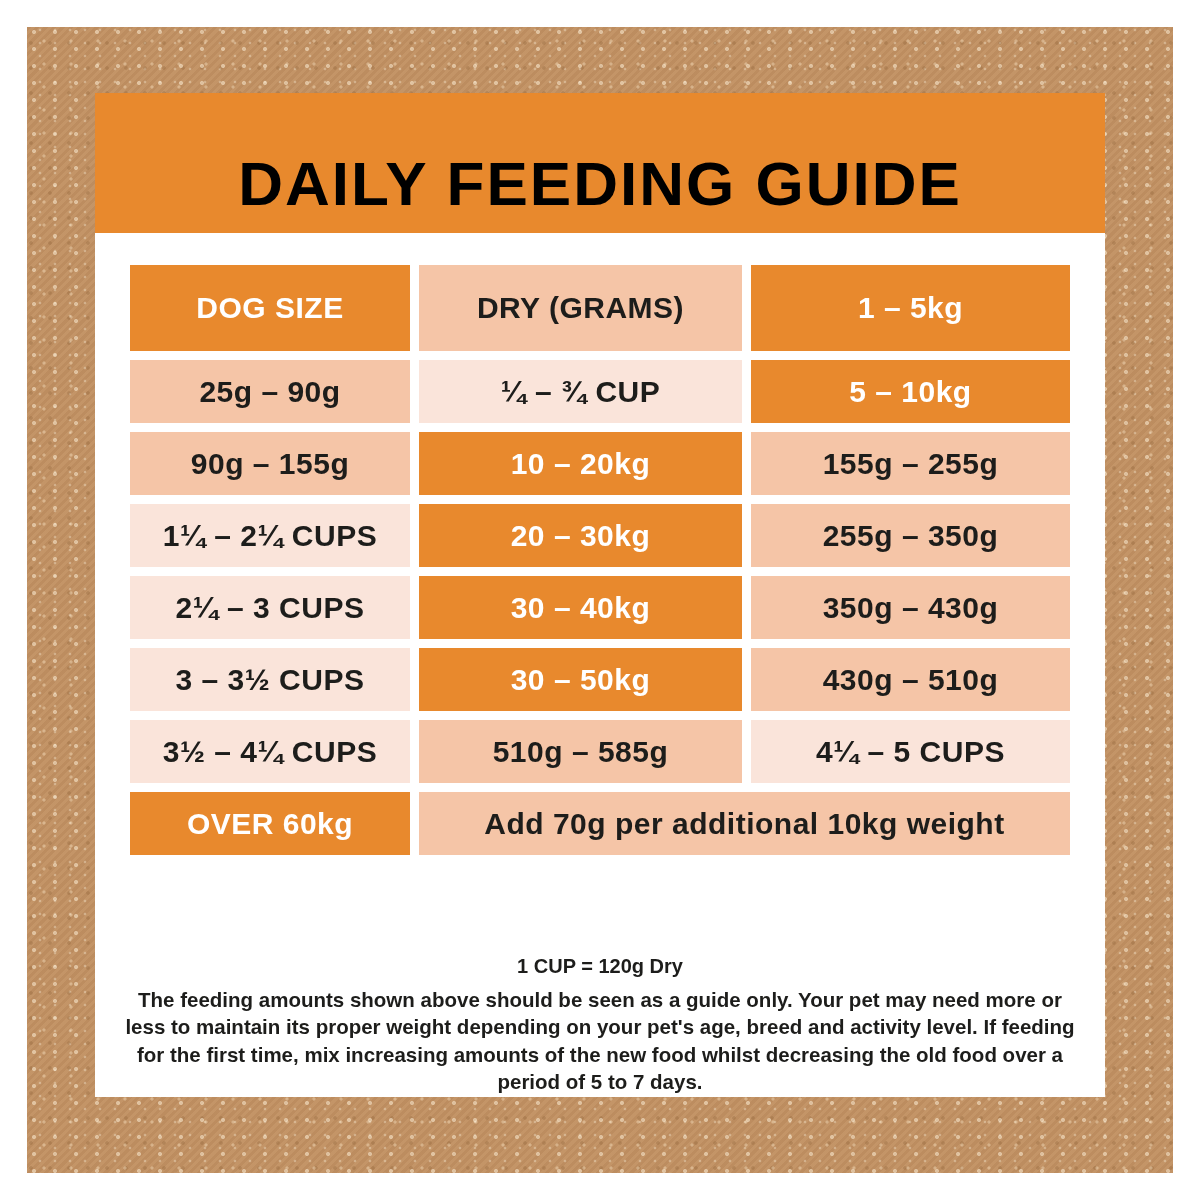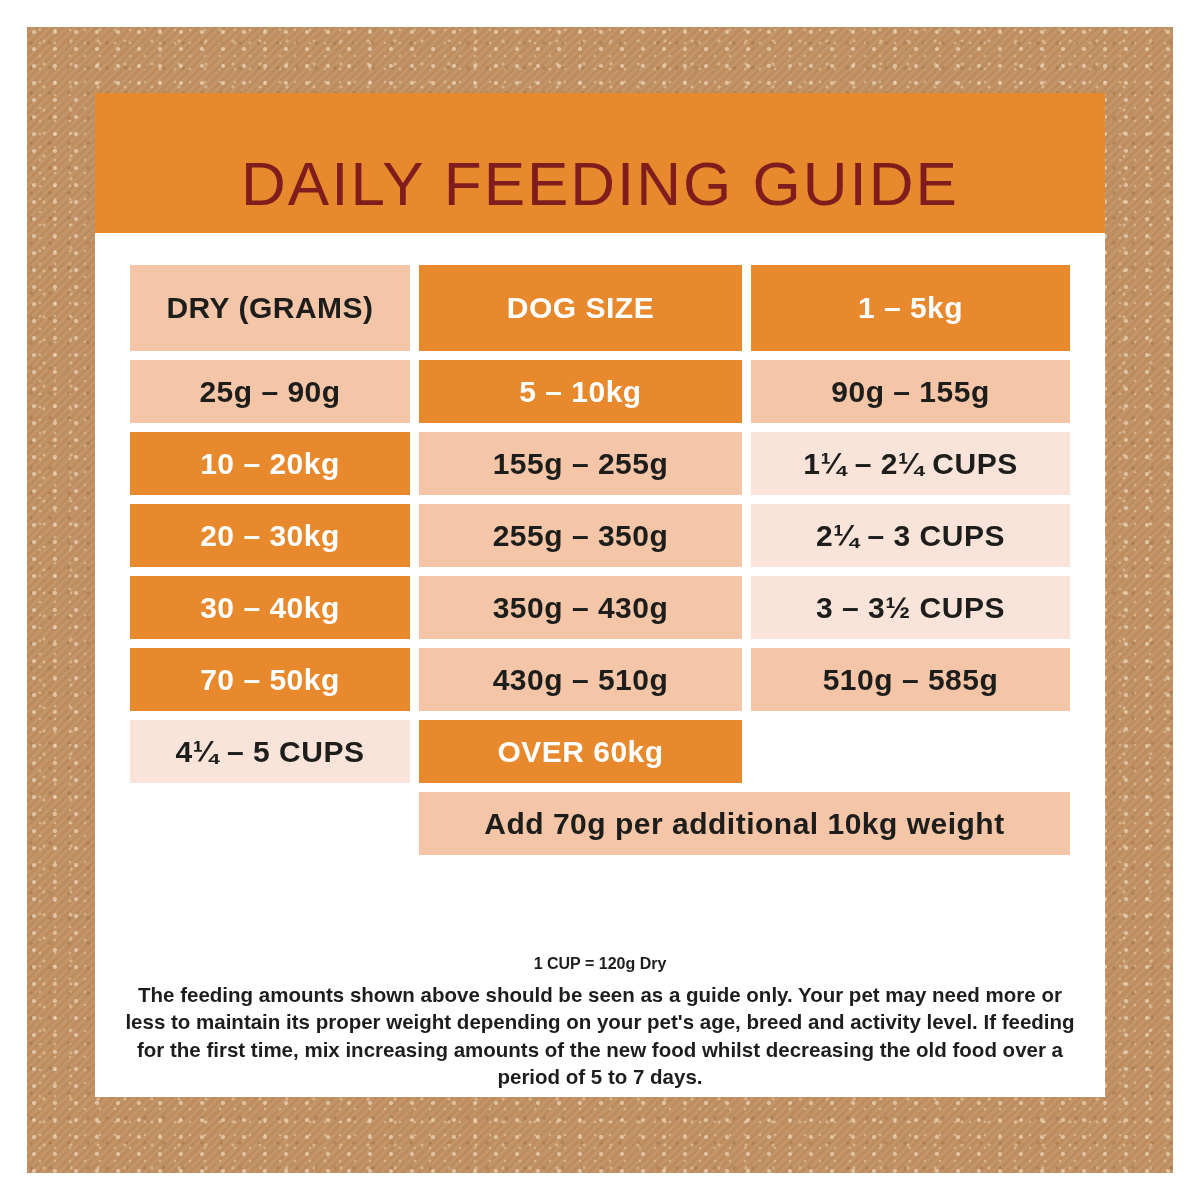--- a/index.html
+++ b/index.html
@@ -24,21 +24,21 @@
   .panel {
     position:absolute; left:95px; top:93px; width:1010px; height:1004px;
     background:#ffffff;
   }
 
   .header-bar {
     height:140px; background:var(--accent-orange, #e8892d);
     display:flex; align-items:center; justify-content:center;
   }
   .header-bar h1 {
-    color:#7f1d1d; font-size:62px; font-weight:normal; letter-spacing:2px;
+    color:#000000; font-size:62px; font-weight:bold; letter-spacing:2px;
     white-space:nowrap;
     margin-top:40px;
   }
 
   .table {
     width:940px; margin:32px auto 0 auto;
     display:grid;
     grid-template-columns:280px 323px 319px;
     grid-template-rows:86px repeat(8, 63px);
     column-gap:9px; row-gap:9px;
@@ -48,21 +48,21 @@
     font-weight:bold; font-size:30px; text-align:center;
     color:var(--text-dark, #1d1d1b); letter-spacing:0.5px;
   }
   .cell.orange      { background:var(--accent-orange, #e8892d); color:#ffffff; }
   .cell.peach-dark  { background:var(--peach-dark,  #f5c5a7); }
   .cell.peach-light { background:var(--peach-light, #fae4da); }
   .cell.span2 { grid-column:2 / 4; }
 
   .cup-note {
     margin-top:28px; text-align:center;
-    font-size:16px; font-weight:bold; color:var(--text-dark, #1d1d1b);
+    font-size:20px; font-weight:bold; color:var(--text-dark, #1d1d1b);
   }
   .disclaimer {
     width:965px; margin:8px auto 7px auto; text-align:center;
     font-size:20.5px; font-weight:600; line-height:1.33;
     color:var(--text-dark, #1d1d1b);
   }
 </style>
 </head>
 <body>
 
@@ -70,43 +70,45 @@
   <div class="frame"></div>
 
   <div class="panel">
 
     <div class="header-bar">
       <h1>DAILY FEEDING GUIDE</h1>
     </div>
 
     <div class="table">
 
+      <div class="cell orange">DOG SIZE</div>
       <div class="cell peach-dark">DRY (GRAMS)</div>
-      <div class="cell orange">DOG SIZE</div>
 
       <div class="cell orange">1 – 5kg</div>
       <div class="cell peach-dark">25g – 90g</div>
+      <div class="cell peach-light">¼ – ¾ CUP</div>
 
       <div class="cell orange">5 – 10kg</div>
       <div class="cell peach-dark">90g – 155g</div>
 
       <div class="cell orange">10 – 20kg</div>
       <div class="cell peach-dark">155g – 255g</div>
       <div class="cell peach-light">1¼ – 2¼ CUPS</div>
 
       <div class="cell orange">20 – 30kg</div>
       <div class="cell peach-dark">255g – 350g</div>
       <div class="cell peach-light">2¼ – 3 CUPS</div>
 
       <div class="cell orange">30 – 40kg</div>
       <div class="cell peach-dark">350g – 430g</div>
       <div class="cell peach-light">3 – 3½ CUPS</div>
 
-      <div class="cell orange">70 – 50kg</div>
+      <div class="cell orange">30 – 50kg</div>
       <div class="cell peach-dark">430g – 510g</div>
+      <div class="cell peach-light">3½ – 4¼ CUPS</div>
 
       <div class="cell peach-dark">510g – 585g</div>
       <div class="cell peach-light">4¼ – 5 CUPS</div>
 
       <div class="cell orange">OVER 60kg</div>
       <div class="cell peach-dark span2">Add 70g per additional 10kg weight</div>
     </div>
 
     <div class="cup-note">1 CUP = 120g Dry</div>
     <p class="disclaimer">The feeding amounts shown above should be seen as a guide only. Your pet may need more or less to maintain its proper weight depending on your pet's age, breed and activity level. If feeding for the first time, mix increasing amounts of the new food whilst decreasing the old food over a period of 5 to 7 days.</p>

